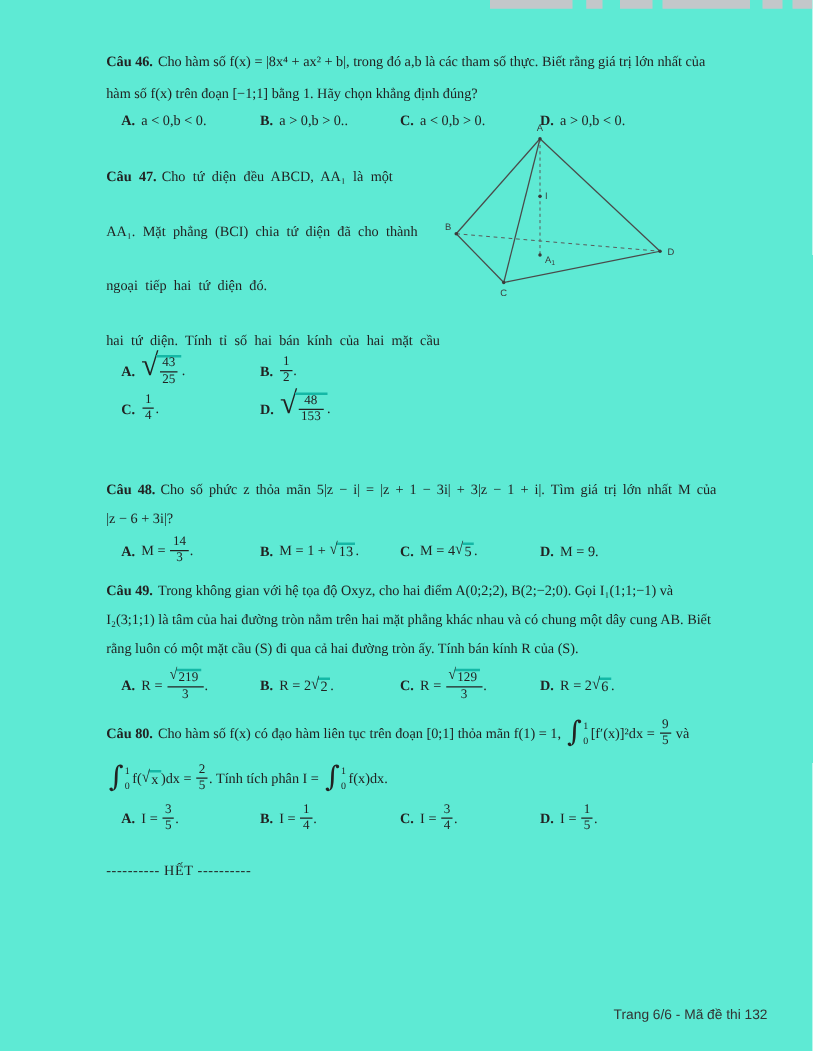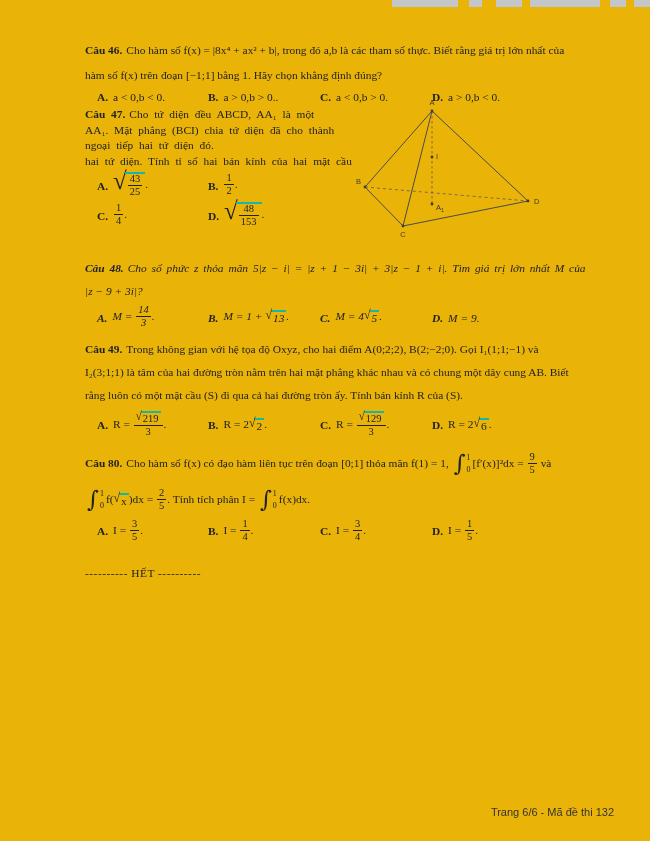--- a/index.html
+++ b/index.html
@@ -1,35 +1,35 @@
 <!DOCTYPE html>
 <html><head>
 <meta charset="utf-8">
 <style>
   html,body{margin:0;padding:0;background:#ffffff;}
-  .page{position:relative;width:650px;height:841px;background:#eab308;overflow:hidden;
+  .page{position:relative;width:650px;height:841px;background:#5eead4;overflow:hidden;
         font-family:"Liberation Serif", serif;color:#222;}
   
   .artifact{position:absolute;top:0;height:7px;background:#c3c7ca;}
   .content{position:absolute;left:85px;top:0;width:532px;font-size:11.4px;}
   section.q{display:block;}
   .ln{margin:0;white-space:nowrap;}
   .qlabel{font-weight:bold;margin-right:4px;}
   .letter{font-weight:bold;margin-right:5px;}
   .opt{display:flex;align-items:center;white-space:nowrap;}
   .opts4{display:grid;grid-template-columns:111px 112px 112px auto;padding-left:12px;align-items:center;}
   .opts2{display:grid;grid-template-columns:111px auto;padding-left:12px;align-items:center;width:250px;}
   
   .q46{margin-top:38px;}
   .q46 .l0{line-height:25px;}
   .q46 .l1{line-height:24px;}
   .q46 .opts4{height:20px;}
-  .q47 .ln{line-height:15.6px;word-spacing:3px;width:330px;}
+  .q47 .ln{line-height:15.6px;word-spacing:3px;width:330px;margin-top:28px;}
   .q47 .optrow{margin-top:3px;height:27px;}
-  .q48{margin-top:28px;font-style:italic;}
+  .q48{margin-top:40px;}
   .q48 .ln{line-height:23px;}
   .q48 .l0{word-spacing:2px;}
   .q48 .opts4{margin-top:2px;height:24px;}
   .q49{margin-top:9px;}
   .q49 .ln{line-height:23px;}
   .q49 .opts4{margin-top:2px;height:32px;}
   .q50{margin-top:4px;}
   .q50 .ln{line-height:36px;height:36px;}
   .q50 .opts4{height:28px;}
   
@@ -133,21 +133,21 @@
                     <span class="fn">48</span>
                     <span class="fd">153</span>
                   </span></span>
               </span>.</span>
           </span>
       </div>
     </section>
 
     <section class="q q48">
       <p class="ln l0"><b class="qlabel">Câu 48.</b><span>Cho số phức z thỏa mãn 5|z − i| = |z + 1 − 3i| + 3|z − 1 + i|.  Tìm giá trị lớn nhất M của</span></p>
-      <p class="ln">|z − 9 + 3i|?</p>
+      <p class="ln">|z − 6 + 3i|?</p>
       <div class="opts4">
         <span class="opt">
             <b class="letter">A.</b>
             <span>M = <span class="frac">
                 <span class="fn">14</span>
                 <span class="fd">3</span>
               </span>.</span>
           </span>
         <span class="opt">
             <b class="letter">B.</b>

